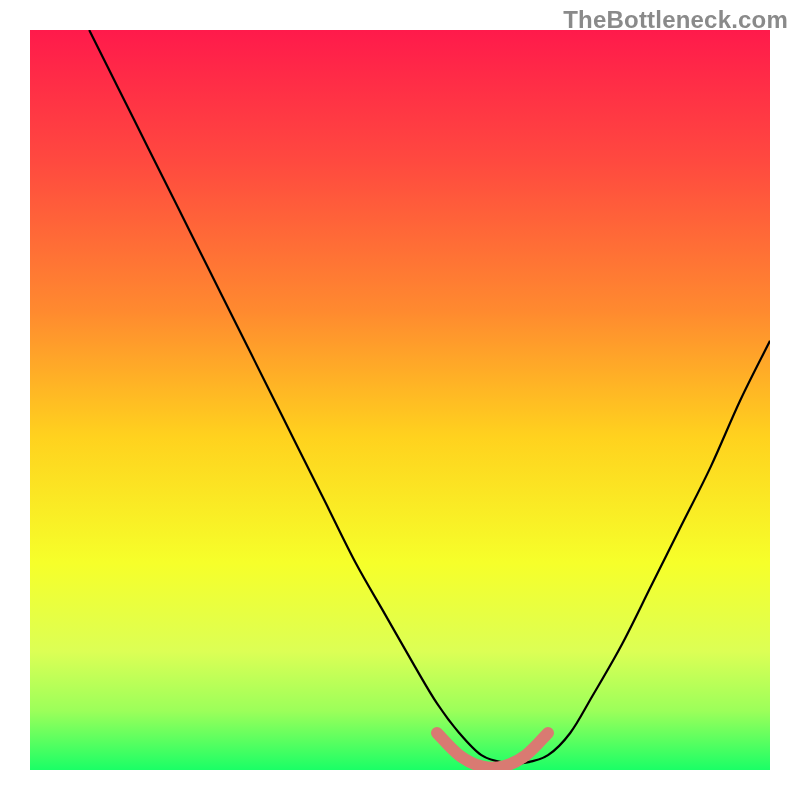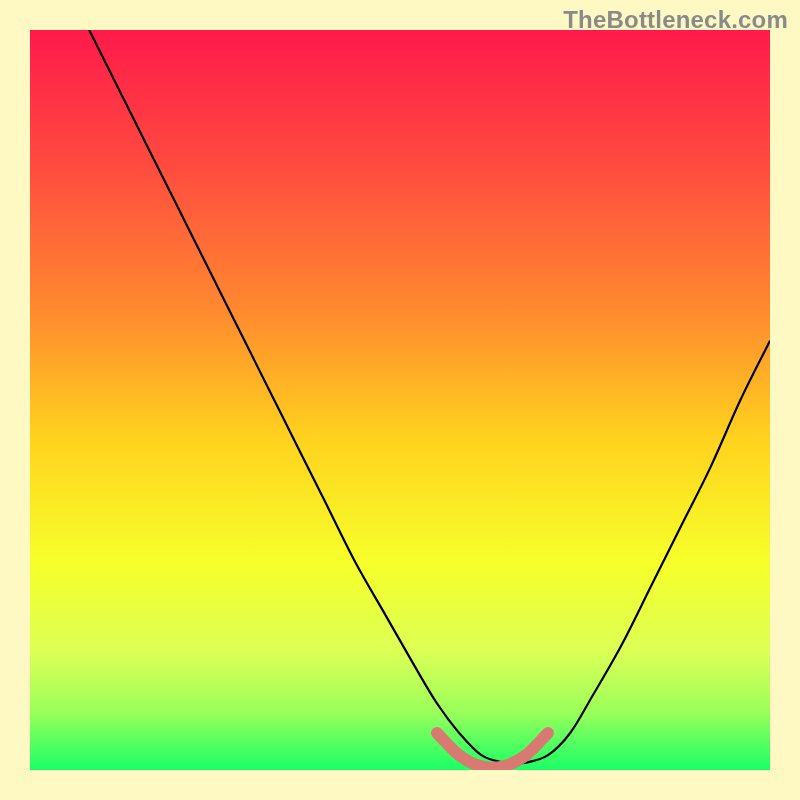--- a/index.html
+++ b/index.html
@@ -6,21 +6,21 @@
     margin: 0;
     padding: 0;
     width: 800px;
     height: 800px;
     background: #000;
     overflow: hidden;
   }
   .frame {
     position: absolute;
     inset: 0;
-    background: #fef9c3;
+    background: #ffffff;
   }
   .plot {
     position: absolute;
     left: 30px;
     top: 30px;
     width: 740px;
     height: 740px;
     overflow: hidden;
   }
   .gradient {

